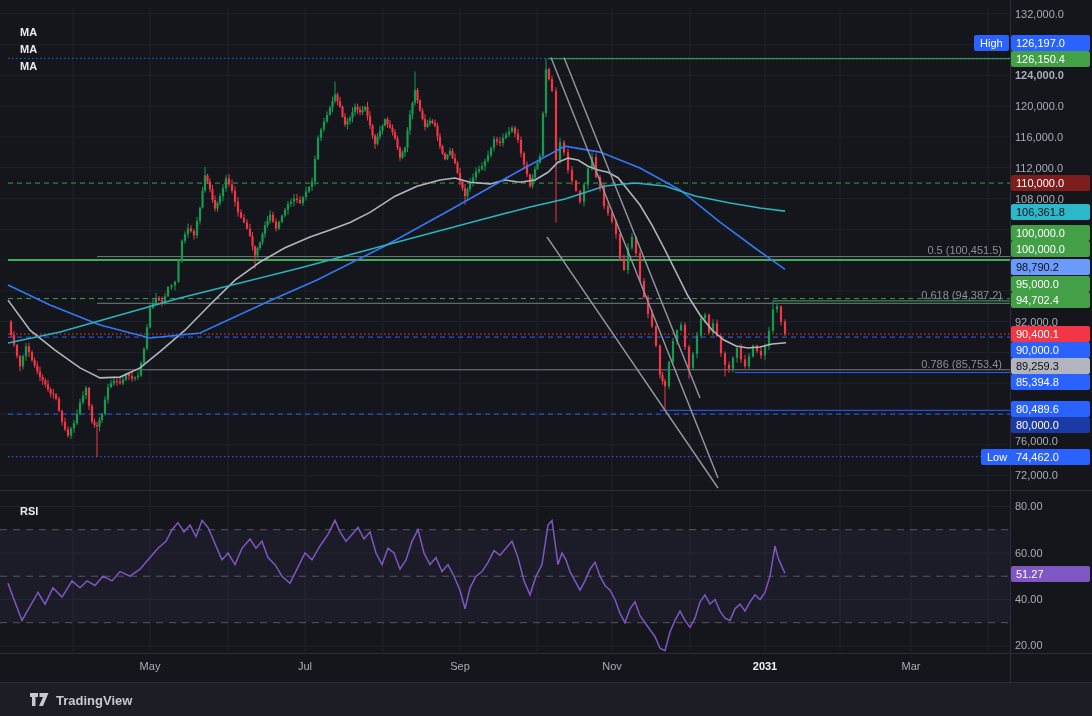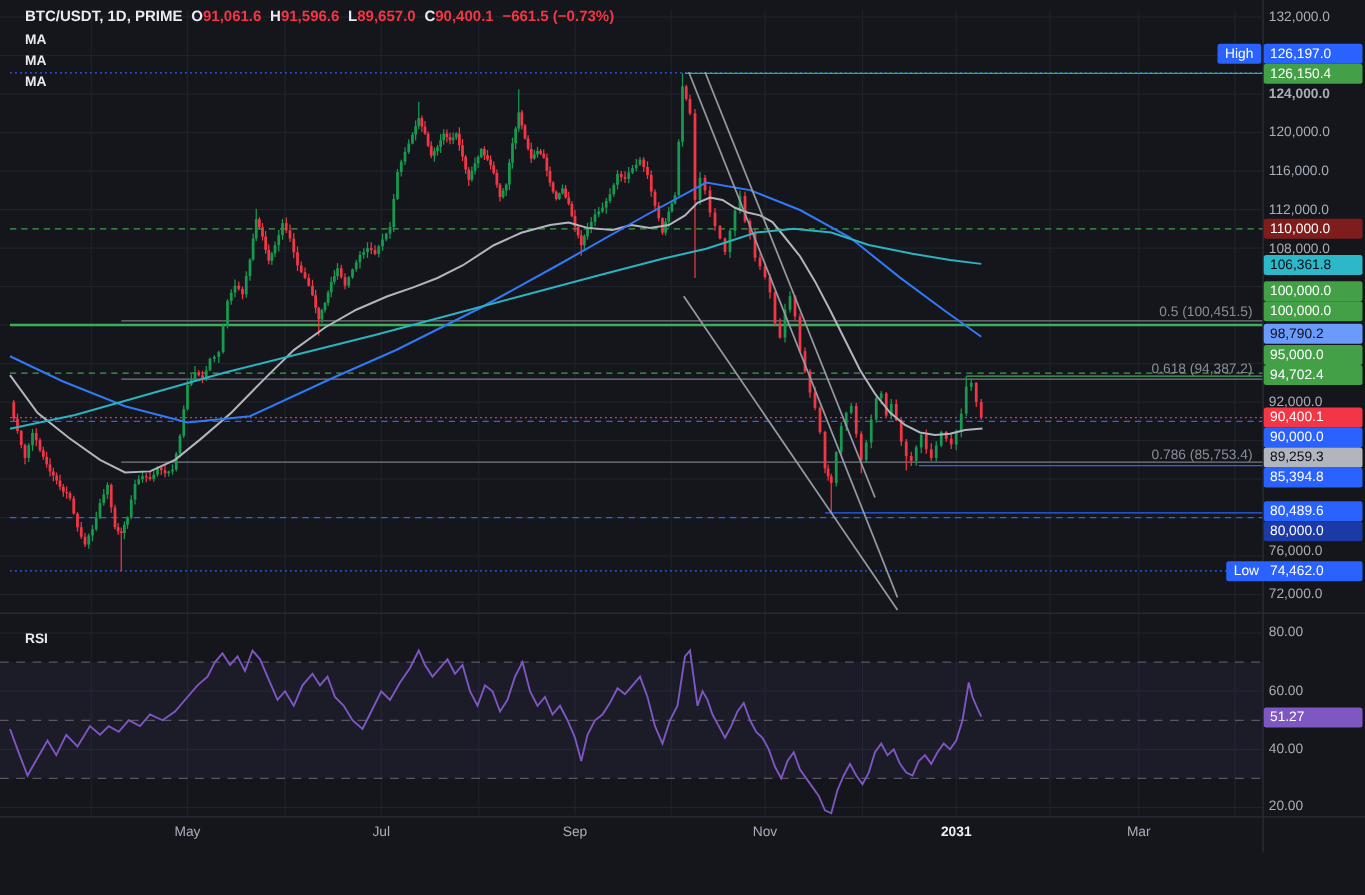--- a/index.html
+++ b/index.html
@@ -608,23 +608,20 @@
       </g>
       <g>
         <rect x="0" y="529.7108792846498" width="1010" height="92.99552906110284" fill="#7e57c2" opacity="0.08"></rect>
         <line x1="0" y1="529.7108792846498" x2="1010" y2="529.7108792846498" stroke="#6a6572" stroke-width="1" stroke-dasharray="7,6" opacity="0.8"></line>
         <line x1="0" y1="576.2086438152012" x2="1010" y2="576.2086438152012" stroke="#6a6572" stroke-width="1" stroke-dasharray="7,6" opacity="0.8"></line>
         <line x1="0" y1="622.7064083457526" x2="1010" y2="622.7064083457526" stroke="#6a6572" stroke-width="1" stroke-dasharray="7,6" opacity="0.8"></line>
         <polyline points="8,583.2 14,599.5 22,620.4 30,606.4 38,592.5 45,604.1 53,587.8 62,597.1 72,580.9 80,587.8 87,580.9 95,585.5 103,576.2 112,580.9 120,571.6 130,576.2 140,569.2 150,557.6 158,548.3 166,541.3 172,529.7 178,522.7 184,532.0 190,525.1 196,536.7 202,520.4 208,527.4 215,543.7 222,559.9 228,553.0 235,564.6 242,548.3 250,539.0 256,548.3 262,541.3 268,557.6 275,564.6 282,576.2 290,583.2 297,569.2 305,553.0 312,559.9 320,546.0 328,534.4 335,520.4 340,532.0 346,541.3 352,534.4 358,527.4 364,539.0 370,532.0 376,553.0 382,564.6 388,548.3 394,553.0 400,569.2 406,559.9 412,541.3 418,529.7 424,553.0 430,564.6 436,557.6 442,571.6 448,564.6 454,576.2 460,590.2 465,608.8 470,587.8 476,576.2 482,571.6 488,562.3 494,550.6 500,555.3 506,548.3 512,541.3 518,557.6 524,580.9 530,594.8 536,576.2 542,564.6 548,525.1 552,520.4 558,564.6 562,553.0 566,559.9 570,571.6 575,580.9 580,590.2 585,580.9 590,569.2 595,562.3 600,576.2 605,585.5 610,590.2 615,599.5 620,613.4 625,622.7 630,608.8 635,601.8 640,615.7 645,622.7 650,629.7 655,636.7 660,648.3 665,650.6 670,632.0 675,620.4 680,611.1 685,620.4 690,627.4 695,618.1 700,601.8 705,594.8 710,604.1 715,599.5 720,611.1 725,618.1 730,620.4 735,608.8 740,604.1 745,611.1 750,601.8 755,594.8 760,599.5 765,592.5 770,576.2 775,546.0 778,557.6 782,566.9 785,573.3" fill="none" stroke="#7e57c2" stroke-width="1.5"></polyline>
       </g>
     </svg>
 
-  <div class="hdr">
-    <span>BTC/USDT, 1D, PRIME</span><span class="vals"><span class="lk">O</span><span class="lv">91,061.6</span><span class="lk">H</span><span class="lv">91,596.6</span><span class="lk">L</span><span class="lv">89,657.0</span><span class="lk">C</span><span class="lv">90,400.1</span><span class="chg">−661.5 (−0.73%)</span></span>
-  </div>
   <div class="ma-label" style="top:26px">MA</div>
   <div class="ma-label" style="top:43px">MA</div>
   <div class="ma-label" style="top:60px">MA</div>
   <div class="rsi-label">RSI</div>
 
   <div id="price-axis-layer">
       <div class="axis-label" style="top: 14px;">132,000.0</div>
       <div class="axis-badge" style="top: 43px; background: rgb(41, 98, 255);">126,197.0</div>
       <div class="axis-badge" style="top: 59px; background: rgb(67, 160, 71);">126,150.4</div>
       <div class="axis-label" style="top: 75px; font-weight: bold;">124,000.0</div>
@@ -668,13 +665,22 @@
       <div class="chip" style="left: 981px; top: 457px; background: rgb(41, 98, 255);">Low</div>
       <div class="fib-label" style="top: 250px;">0.5 (100,451.5)</div>
       <div class="fib-label" style="top: 295px;">0.618 (94,387.2)</div>
       <div class="fib-label" style="top: 364px;">0.786 (85,753.4)</div>
     </div>
 
   <div class="sep" style="top:490px"></div>
   <div class="sep" style="top:653px"></div>
   <div id="vsep"></div>
 
+  <div id="bottombar">
+    <div id="brand">
+      <svg width="19" height="14" viewBox="0 0 19 14">
+        <path fill="#c5c9d0" d="M0 0 h8 v4 h-2.5 v9 h-3.5 v-9 H0 z"></path>
+        <path fill="#c5c9d0" d="M9.5 0 h9 L13 13 h-4 l4-9 h-3.5 z"></path>
+      </svg>
+      <span>TradingView</span>
+    </div>
+  </div>
 </div>
 
 </body></html>

